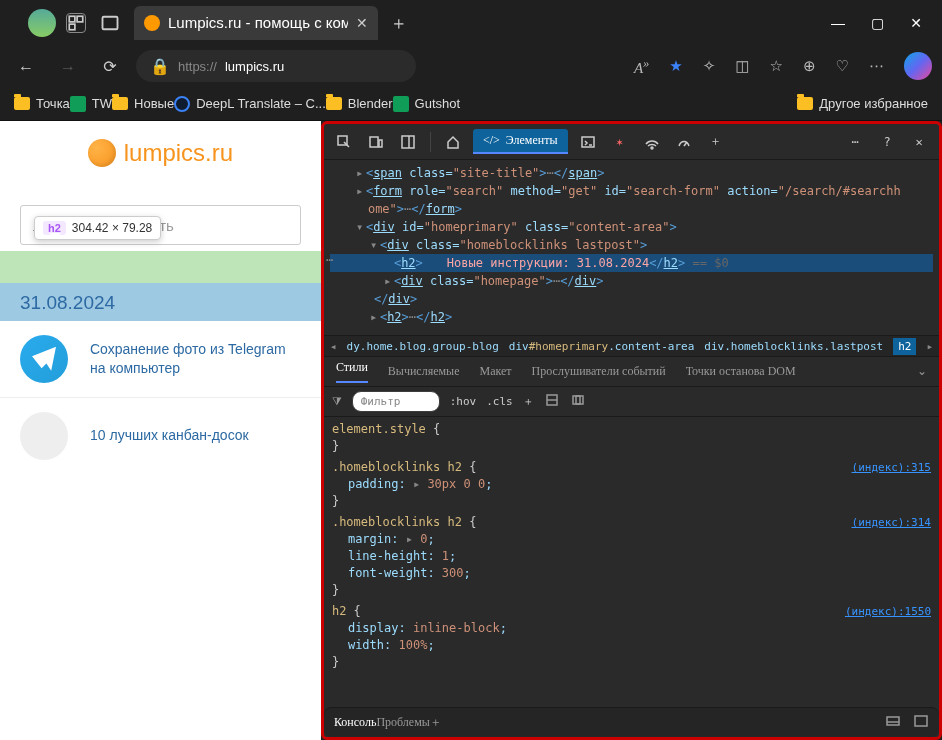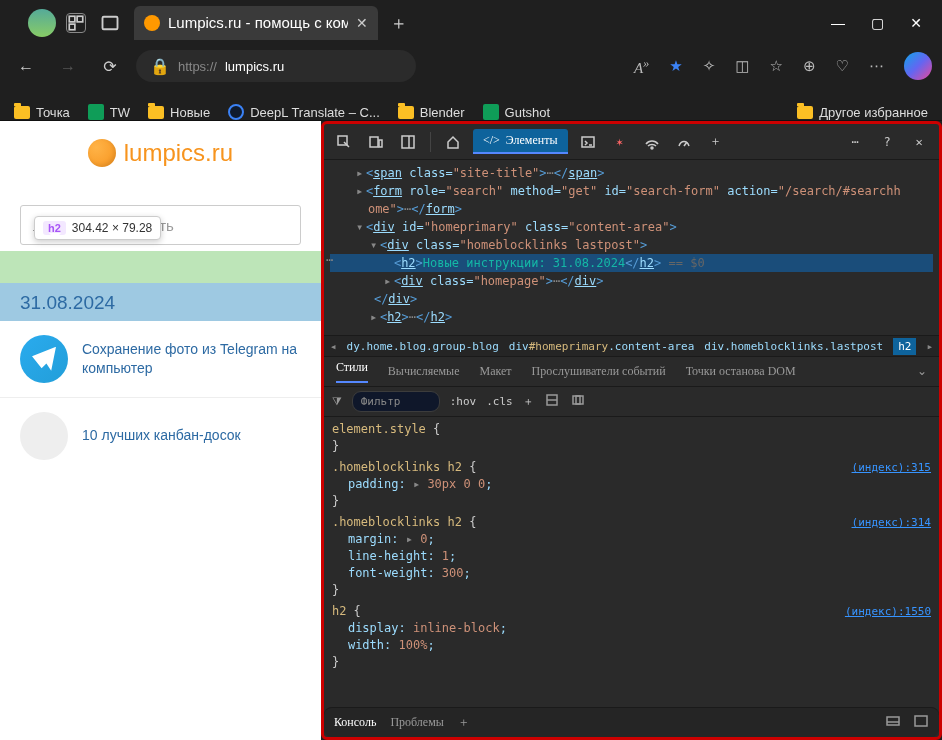--- a/index.html
+++ b/index.html
@@ -21,21 +21,21 @@
 .navbtn { width: 32px; height: 32px; display: flex; align-items: center; justify-content: center; color: #ccc; }
 .addrbar { flex: 0 0 auto; display: flex; align-items: center; height: 32px; background: #2b2b2b; border-radius: 16px; padding: 0 14px; gap: 8px; width: 280px; }
 .addrbar .lock { color: #888; }
 .addrbar .urlp { color: #888; font-size: 13px; }
 .addrbar .urlh { color: #fff; font-size: 13px; }
 .ricons { display: flex; gap: 20px; align-items: center; margin-left: auto; font-size: 15px; color: #bbb; }
 .ricons .star { color: #3b82f6; }
 .copilot { width: 28px; height: 28px; border-radius: 50%; background: linear-gradient(135deg,#0ea5e9,#6366f1,#ec4899); }
 
 
-.bmbar { height: 34px; display: flex; align-items: flex-end; padding: 0 14px; gap: 18px; font-size: 13px; color: #ddd; border-bottom: 1px solid #111; }
+.bmbar { height: 34px; display: flex; align-items: center; padding: 0 14px; font-size: 13px; color: #ddd; border-bottom: 1px solid #111; }
 .bm { display: flex; align-items: center; gap: 6px; }
 .folder { width: 16px; height: 13px; background: #fbbf24; border-radius: 2px; position: relative; }
 .folder::before { content: ""; position: absolute; top: -3px; left: 0; width: 7px; height: 3px; background: #fbbf24; border-radius: 1px 1px 0 0; }
 .gicon { width: 16px; height: 16px; background: #0f9d58; border-radius: 2px; }
 .dicon { width: 16px; height: 16px; background: #0f1b2e; border-radius: 50%; border: 2px solid #3b82f6; box-sizing: border-box; }
 .bmright { margin-left: auto; }
 
 
 .content { display: flex; height: calc(740px - 121px); }
 
@@ -43,21 +43,21 @@
 .page { width: 358px; background: #fff; color: #333; position: relative; overflow: hidden; }
 .plogo { display: flex; align-items: center; justify-content: center; gap: 8px; padding: 18px 0 10px; font-size: 24px; color: #f7941e; }
 .porange { width: 28px; height: 28px; border-radius: 50%; background: radial-gradient(circle at 30% 30%,#ffb347,#f7941e); box-shadow: inset -2px -2px 4px rgba(0,0,0,0.1); }
 .tooltip { position: absolute; top: 95px; left: 34px; background: #fff; border: 1px solid #ccc; border-radius: 4px; padding: 4px 8px; font-size: 12px; display: flex; align-items: center; gap: 6px; box-shadow: 0 2px 6px rgba(0,0,0,0.2); z-index: 10; }
 .tooltip .tag { background: #f3e8ff; color: #a855f7; padding: 1px 5px; border-radius: 3px; font-size: 11px; font-weight: 600; }
 .tooltip::after { content: ""; position: absolute; bottom: -6px; left: 14px; border: 6px solid transparent; border-top-color: #fff; }
 .searchbox { margin: 28px 20px 0; height: 40px; border: 1px solid #ccc; display: flex; align-items: center; padding: 0 12px; border-radius: 3px; }
 .searchbox span { color: #999; font-size: 15px; white-space: nowrap; overflow: hidden; }
 .greenband { height: 32px; background: #bde5b8; margin-top: 6px; }
 .h2sel { background: #9ec9e2; padding: 8px 20px 6px; color: #2d6aa3; font-size: 19px; font-weight: 300; line-height: 1.25; }
-.article { display: flex; align-items: center; gap: 14px; padding: 14px 20px; border-bottom: 1px solid #eee; }
+.article { display: flex; align-items: center; gap: 22px; padding: 14px 20px; border-bottom: 1px solid #eee; }
 .aicon { width: 48px; height: 48px; border-radius: 50%; flex-shrink: 0; }
 .atitle { color: #2d6aa3; font-size: 14px; line-height: 1.35; }
 .tg { background: linear-gradient(135deg,#2AABEE,#229ED9); position: relative; }
 .tg::after { content: ""; position: absolute; inset: 12px; background: #fff; clip-path: polygon(0% 40%,100% 0%,80% 100%,60% 70%,40% 90%); }
 .yb { background: #fff; border: 1px solid #eee; position: relative; }
 .yb::after { content: "Y"; position: absolute; inset: 0; display: flex; align-items: center; justify-content: center; color: #e11; font-size: 26px; font-family: Arial; font-weight: bold; }
 .kb { background: #eee; }
 
 
 .devtools { flex: 1; background: #2a2a2a; border: 3px solid #cc0000; border-radius: 6px; display: flex; flex-direction: column; font-family: Consolas, monospace; font-size: 12px; position: relative; }
@@ -65,49 +65,49 @@
 .dttop .tb { width: 24px; height: 24px; display: flex; align-items: center; justify-content: center; color: #ccc; }
 .dttop .sep { width: 1px; height: 20px; background: #444; margin: 0 2px; }
 .dttop .actv { background: #0e639c; color: #fff; padding: 4px 10px; border-radius: 3px 3px 0 0; font-family: "Segoe UI"; font-size: 12px; display: flex; align-items: center; gap: 6px; border-bottom: 2px solid #58f; }
 
 .dom { flex: 0 0 175px; overflow: hidden; padding: 4px 6px; line-height: 18px; position: relative; }
 .dom .l { white-space: nowrap; }
 .dom .t { color: #9cdcfe; text-decoration: underline; }
 .dom .a { color: #9cdcfe; }
 .dom .v { color: #ce9178; }
 .dom .b { color: #569cd6; }
-.dom .tx { color: #14b8a6; }
+.dom .tx { color: #fca5a5; margin-left: 24px; }
 .dom .ar { color: #888; display: inline-block; width: 10px; }
 .dom .dots { color: #888; }
 .dom .hl { background: #1a4d7a; }
 .dom .dim { color: #666; }
 
 .crumbs { height: 22px; background: #252525; display: flex; align-items: center; padding: 0 6px; font-size: 11px; gap: 10px; border-top: 1px solid #1a1a1a; border-bottom: 1px solid #1a1a1a; overflow: hidden; white-space: nowrap; color: #9cdcfe; }
 .crumbs .carr { color: #888; }
 .crumbs .cid { color: #d7ba7d; }
 .crumbs .csel { background: #0e639c; color: #fff; padding: 2px 5px; }
 
 .stabs { height: 30px; display: flex; align-items: center; gap: 20px; padding: 0 12px; font-size: 12px; font-family: "Segoe UI"; border-bottom: 1px solid #1a1a1a; }
 .stabs .sa { color: #fff; border-bottom: 2px solid #58f; padding-bottom: 6px; }
 .stabs .si { color: #999; }
 .stabs .sch { margin-left: auto; color: #999; }
 
 .sfilter { height: 30px; display: flex; align-items: center; gap: 10px; padding: 0 8px; border-bottom: 1px solid #1a1a1a; font-size: 11px; color: #999; }
-.sfilter .finp { background: #0f172a; border: 1px solid #3c3c3c; border-radius: 9px; padding: 3px 20px 3px 8px; color: #888; width: 88px; }
+.sfilter .finp { background: #ffffff; border: 1px solid #3c3c3c; border-radius: 9px; padding: 3px 20px 3px 8px; color: #888; width: 88px; }
 
 .styles { flex: 1; overflow-y: auto; padding: 4px 8px; line-height: 17px; position: relative; }
 .styles .rule { margin-bottom: 4px; position: relative; }
 .styles .sel { color: #d7ba7d; }
 .styles .brace { color: #ccc; }
 .styles .prop { color: #9cdcfe; padding-left: 16px; }
 .styles .propv { color: #ce9178; }
 .styles .link { position: absolute; right: 0; top: 0; color: #3794ff; text-decoration: underline; font-size: 11px; }
 .styles .tri { color: #888; }
 
-.dtbot { height: 30px; background: #252525; display: flex; align-items: center; padding: 0 10px; gap: 14px; font-size: 12px; font-family: "Segoe UI"; border-top: 1px solid #1a1a1a; border-radius: 8px; }
+.dtbot { height: 30px; background: #252525; display: flex; align-items: center; padding: 0 10px; font-size: 12px; font-family: "Segoe UI"; border-top: 1px solid #1a1a1a; border-radius: 8px; }
 .dtbot .ba { color: #fff; }
 .dtbot .bi { color: #999; }
 .dtbot .br { margin-left: auto; display: flex; gap: 12px; color: #999; }
 
 svg { width: 16px; height: 16px; stroke: currentColor; fill: none; stroke-width: 1.5; }
 </style>
 </head>
 <body>
 
 <div class="titlebar">

